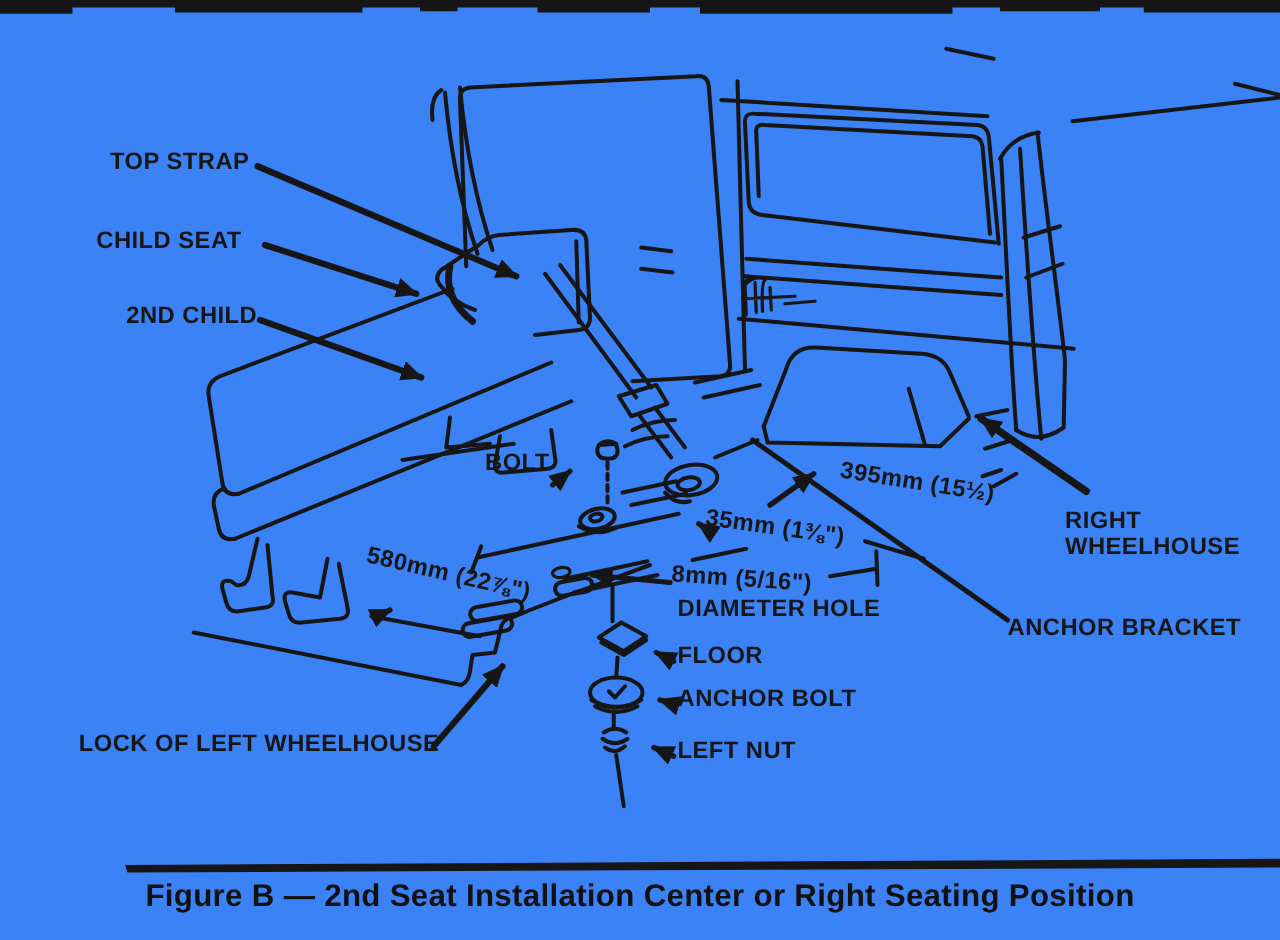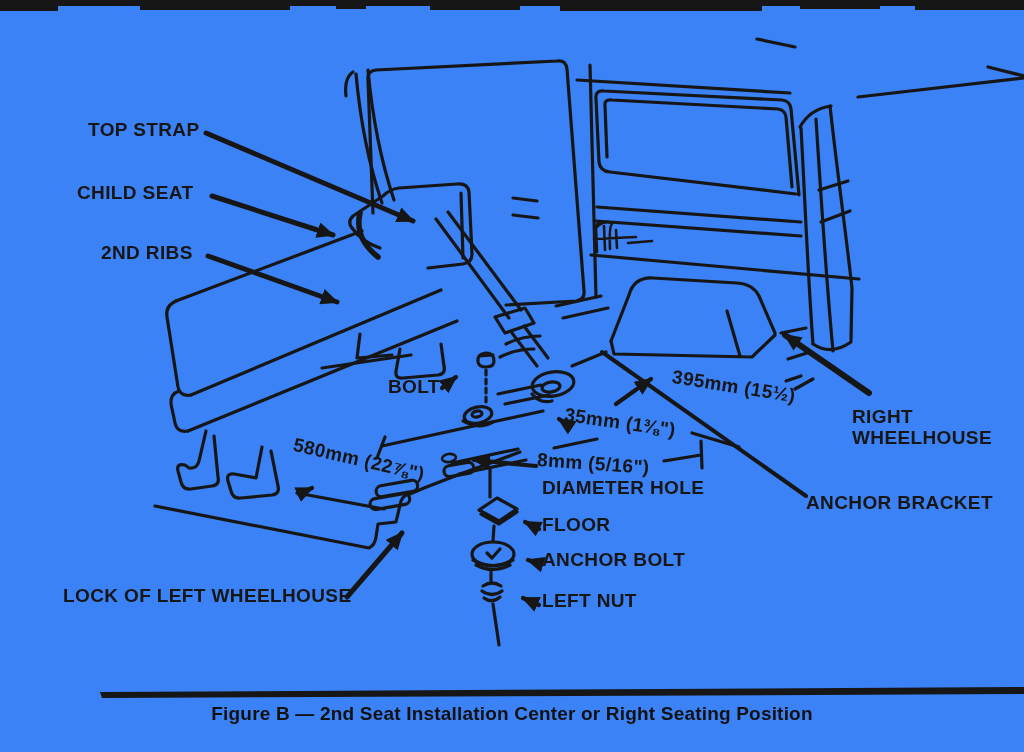--- a/index.html
+++ b/index.html
@@ -7,21 +7,21 @@
         font-family:"Liberation Sans",sans-serif;}
   .art{position:absolute;left:0;top:0;}
   .lbl{position:absolute;font-weight:700;font-size:19px;line-height:21px;color:#161616;
        white-space:nowrap;letter-spacing:.02em;}
   .rot13{transform:rotate(13deg);transform-origin:left top;}
   .rot9{transform:rotate(9deg);transform-origin:left top;}
   .rot8{transform:rotate(8deg);transform-origin:left top;}
   .rot4{transform:rotate(4deg);transform-origin:left top;}
   .wrap2{white-space:normal;width:170px;}
   .caption{position:absolute;left:0;top:703px;width:100%;text-align:center;
-           font-weight:700;font-size:19px;color:#111;letter-spacing:.01em;}
+           font-weight:700;font-size:25px;color:#111;letter-spacing:.01em;}
 </style>
 </head>
 <body>
 
 <div class="page">
 
   <svg class="art" width="1024" height="752" viewBox="0 0 1024 752">
     <g fill="none" stroke="#161616" stroke-width="3.2" stroke-linecap="round" stroke-linejoin="round">
 
       <g fill="#161616" stroke="none">
@@ -145,22 +145,22 @@
         <path d="M568,425 L559,419" stroke-width="4.2" marker-end="url(#ah)"></path>
         <path d="M616,404 L651,379" stroke-width="4.2" marker-end="url(#ah)"></path>
         <path d="M299,494 L312,488" stroke-width="4.2" marker-end="url(#ah)"></path>
         <path d="M806,496 L602,352" stroke-width="4"></path>
       </g>
     </g>
   </svg>
 
   <div class="lbl" style="left:88px;top:119px">TOP STRAP</div>
   <div class="lbl" style="left:77px;top:182px">CHILD SEAT</div>
-  <div class="lbl" style="left:101px;top:242px">2ND RIBS</div>
-  <div class="lbl" style="left:388px;top:376px">BOLT</div>
+  <div class="lbl" style="left:101px;top:242px">2ND CHILD</div>
+  <div class="lbl" style="left:388px;top:360px">BOLT</div>
   <div class="lbl rot13" style="left:296px;top:434px">580mm (22⅞")</div>
   <div class="lbl rot8" style="left:566px;top:404px">35mm (1⅜")</div>
   <div class="lbl rot4" style="left:538px;top:449px">8mm (5/16")</div>
   <div class="lbl" style="left:542px;top:477px">DIAMETER HOLE</div>
   <div class="lbl rot9" style="left:674px;top:366px">395mm (15½)</div>
   <div class="lbl" style="left:806px;top:492px">ANCHOR BRACKET</div>
   <div class="lbl wrap2" style="left:852px;top:406px">RIGHT WHEELHOUSE</div>
   <div class="lbl" style="left:63px;top:585px">LOCK OF LEFT WHEELHOUSE</div>
   <div class="lbl" style="left:542px;top:514px">FLOOR</div>
   <div class="lbl" style="left:542px;top:549px">ANCHOR BOLT</div>

